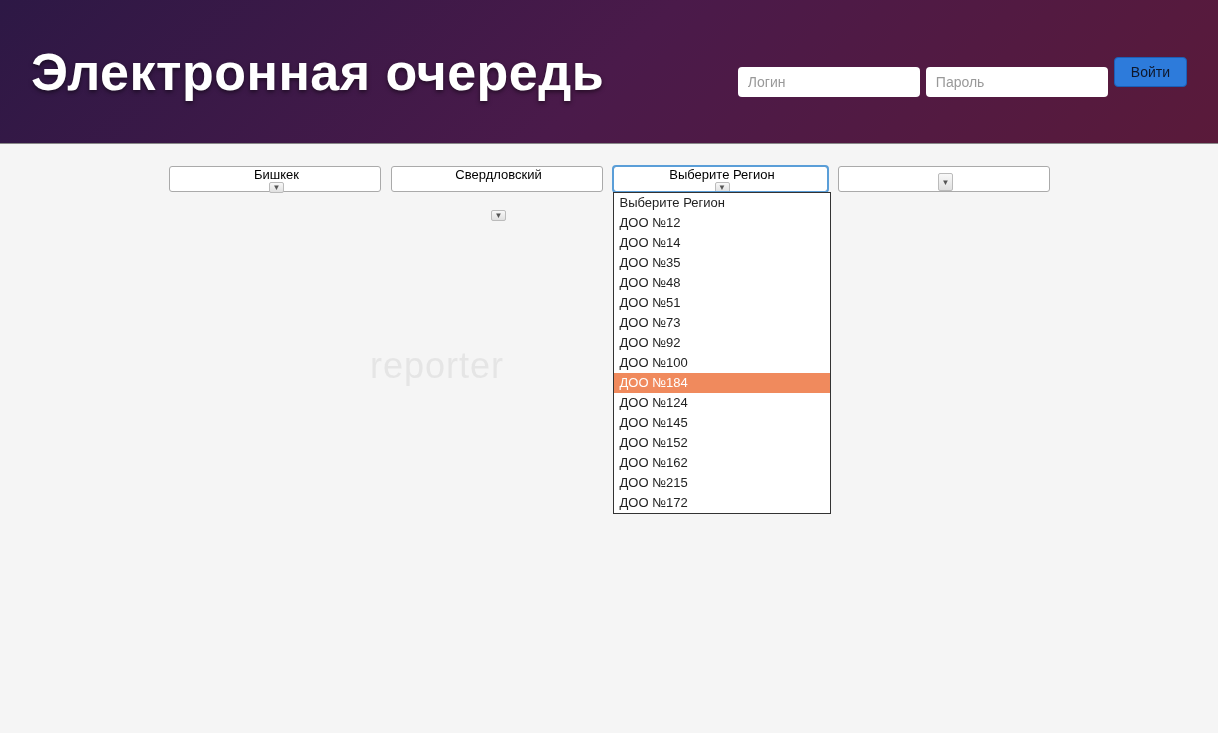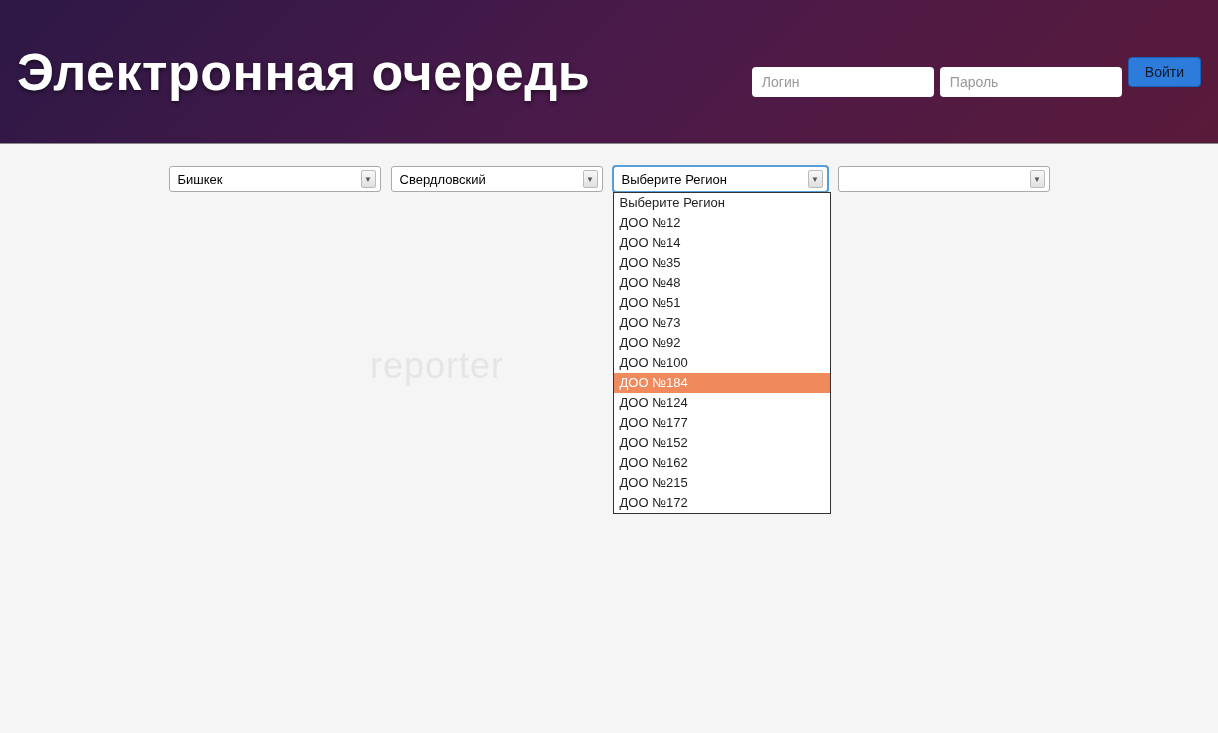--- a/index.html
+++ b/index.html
@@ -9,21 +9,21 @@
     width: 1218px;
     height: 733px;
     overflow: hidden;
   }
   .header {
     background: linear-gradient(135deg, #2d1845 0%, #4a1a4a 50%, #5a1a3a 100%);
     height: 144px;
     display: flex;
     justify-content: space-between;
     align-items: center;
-    padding: 0 17px;
+    padding: 0 31px;
     border-bottom: 1px solid #888;
   }
   .title {
     color: #fff;
     font-size: 52px;
     font-weight: bold;
     text-shadow: 0 2px 4px rgba(0,0,0,0.5);
     letter-spacing: 0.5px;
   }
   .login-form {
@@ -68,20 +68,21 @@
     border: 1px solid #aaa;
     border-radius: 3px;
     background: #fff;
     font-size: 13px;
     display: flex;
     align-items: center;
     justify-content: space-between;
     padding: 0 4px 0 8px;
     cursor: pointer;
     position: relative;
+    flex-direction: column;
   }
   .select-box.w1 { width: 212px; }
   .select-box.w2 { width: 212px; gap: 28px; }
   .select-box.w3 { width: 215px; outline: 2px solid #5a9ed8; outline-offset: -1px; }
   .select-box.w4 { width: 212px; }
   .select-arrow {
     width: 15px;
     height: 18px;
     background: linear-gradient(#f8f8f8, #e0e0e0);
     border: 1px solid #bbb;
@@ -163,21 +164,21 @@
         <div class="dropdown-item">ДОО №12</div>
         <div class="dropdown-item">ДОО №14</div>
         <div class="dropdown-item">ДОО №35</div>
         <div class="dropdown-item">ДОО №48</div>
         <div class="dropdown-item">ДОО №51</div>
         <div class="dropdown-item">ДОО №73</div>
         <div class="dropdown-item">ДОО №92</div>
         <div class="dropdown-item">ДОО №100</div>
         <div class="dropdown-item highlighted">ДОО №184</div>
         <div class="dropdown-item">ДОО №124</div>
-        <div class="dropdown-item">ДОО №177</div>
+        <div class="dropdown-item">ДОО №145</div>
         <div class="dropdown-item">ДОО №152</div>
         <div class="dropdown-item">ДОО №162</div>
         <div class="dropdown-item">ДОО №215</div>
         <div class="dropdown-item">ДОО №172</div>
       </div>
 
   </div>
 </div>
 
 <div class="watermark">reporter</div>

